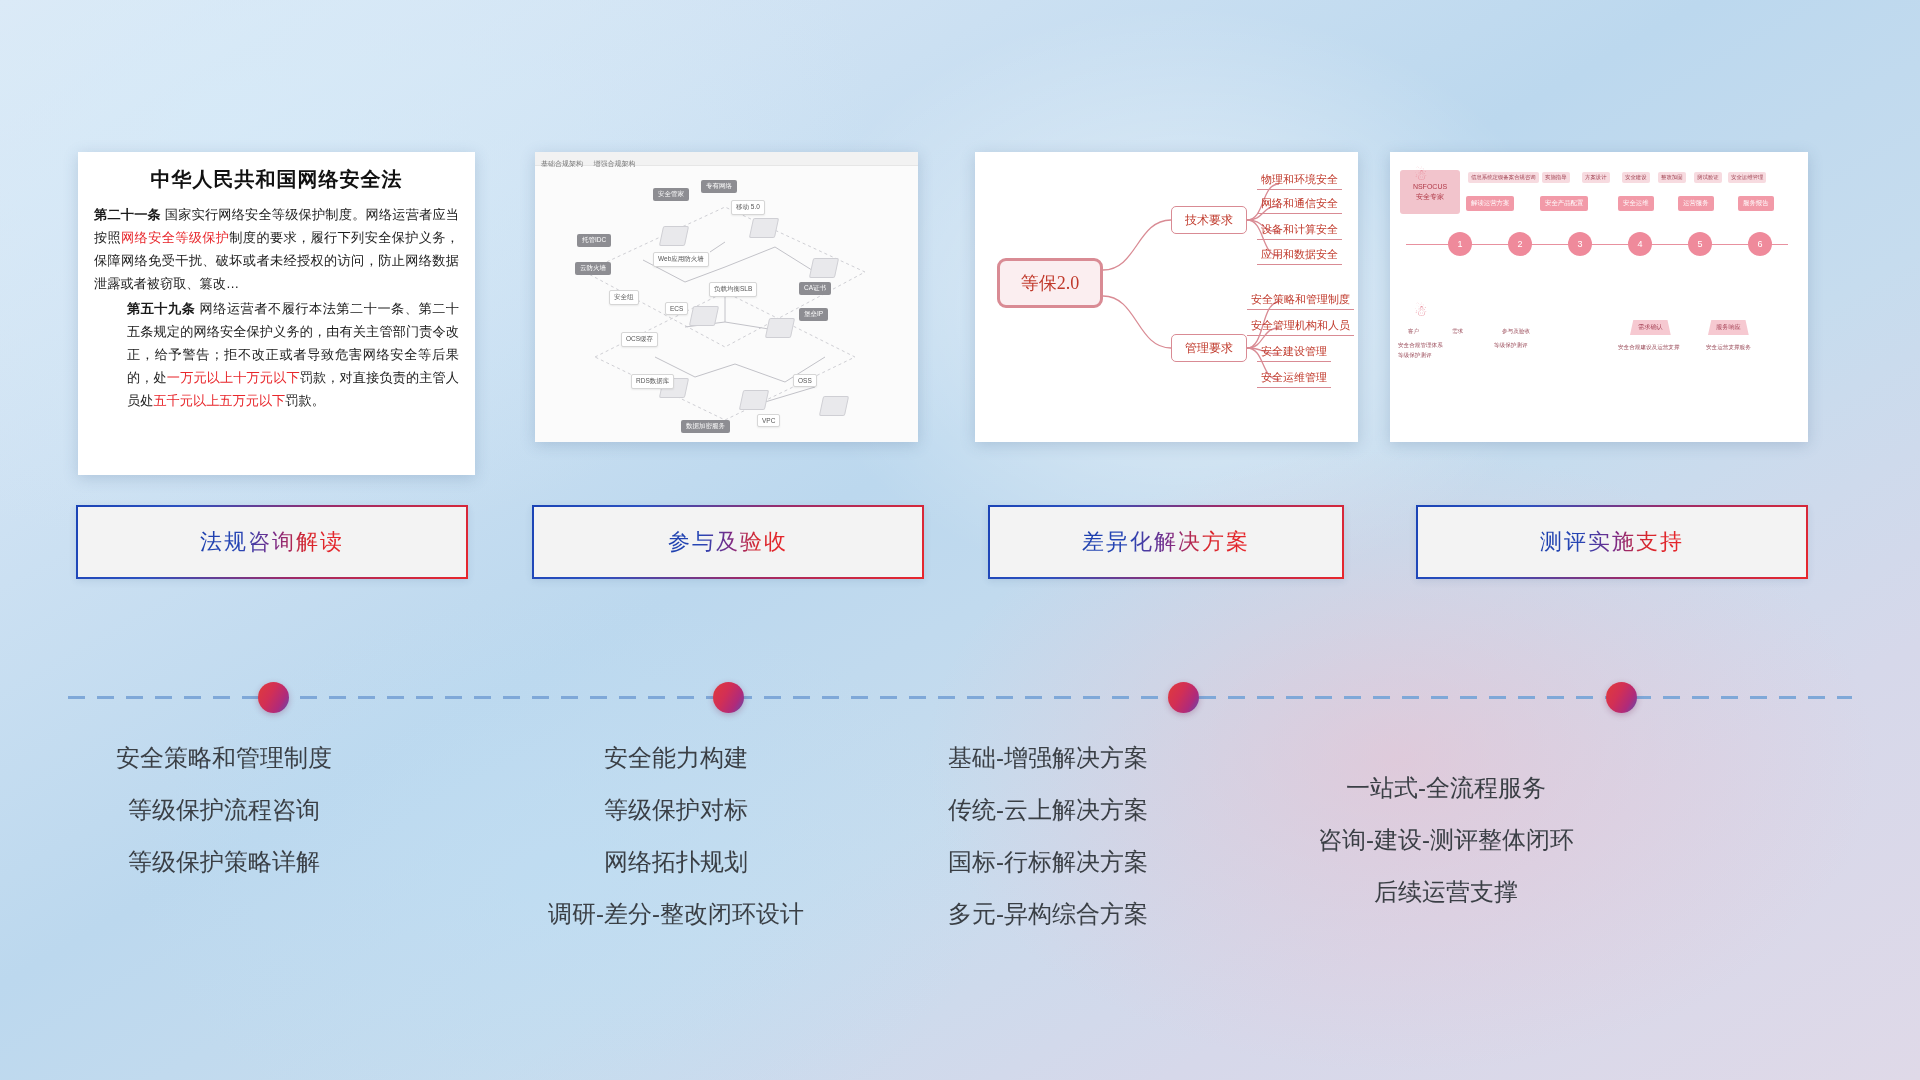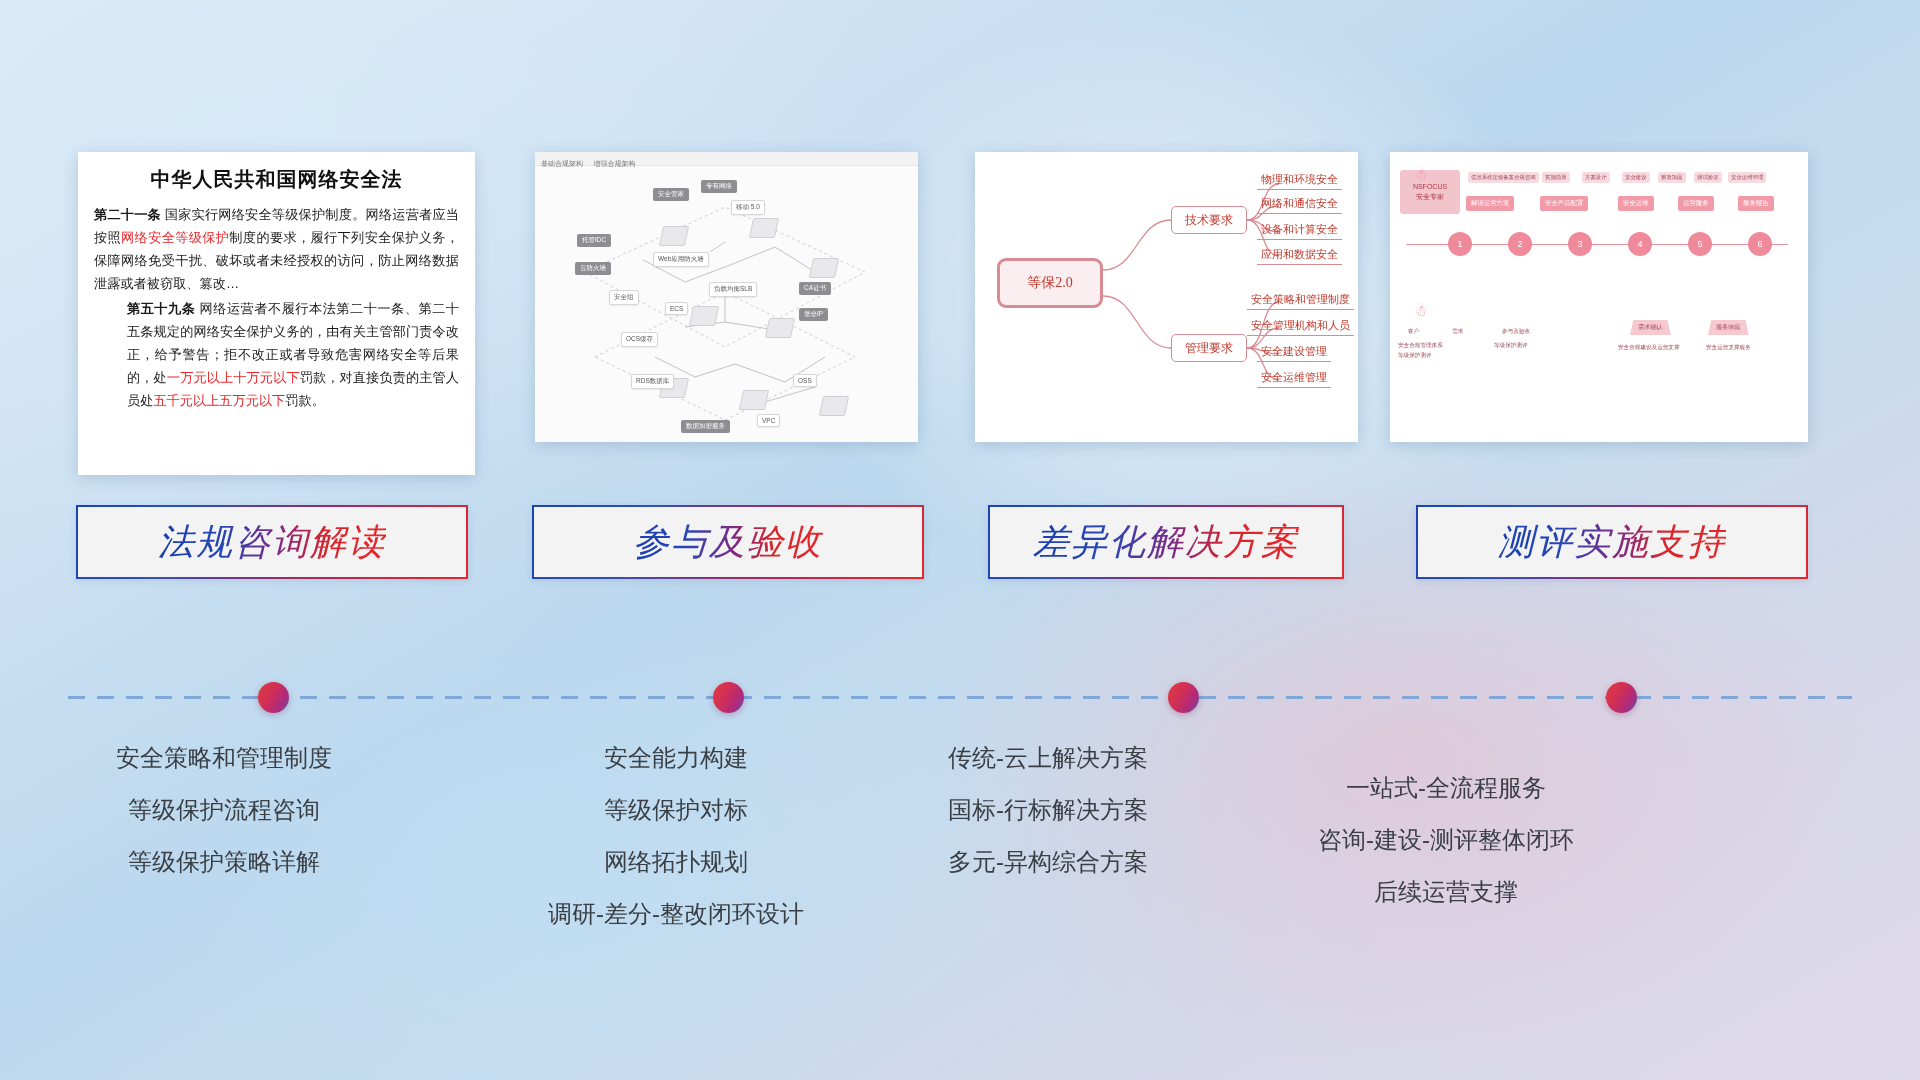--- a/index.html
+++ b/index.html
@@ -60,21 +60,21 @@
     position:absolute; width:26px; height:20px; background:#e9e9ec;
     border:1px solid #cfcfd4; transform:skewX(-12deg); border-radius:2px;
   }
 
   
   .mind { position:relative; width:100%; height:100%; background:#fff; }
   .mind svg { position:absolute; left:0; top:0; }
   .mm-root {
     position:absolute; left:22px; top:106px; width:106px; height:50px;
     border:3px solid #d98b94; background:#fbeef0; border-radius:9px;
-    color:#c0392b; font-size:14px; display:flex; align-items:center; justify-content:center;
+    color:#c0392b; font-size:18px; display:flex; align-items:center; justify-content:center;
     font-family:"Liberation Serif","DejaVu Serif",serif;
   }
   .mm-mid {
     position:absolute; width:76px; height:28px; border:1.6px solid #d98b94;
     border-radius:5px; background:#fff; color:#c0392b; font-size:12px;
     display:flex; align-items:center; justify-content:center;
     font-family:"Liberation Serif","DejaVu Serif",serif;
   }
   .mm-leaf {
     position:absolute; color:#c0392b; font-size:11px; white-space:nowrap;
@@ -117,25 +117,24 @@
 
   
   .phase-box {
     position:absolute; top:505px; height:74px; background:#f3f3f3;
     display:flex; align-items:center; justify-content:center;
     border:2px solid transparent;
     border-image:linear-gradient(120deg,#1a43b5 0%,#2b50c0 25%,#9a2a6a 58%,#e8262b 100%) 1;
     box-shadow:0 2px 7px rgba(40,70,120,0.12);
   }
   .phase-box b {
-    font-size:36px; font-weight:normal; letter-spacing:2px;
+    font-size:22px; font-weight:normal; letter-spacing:2px;
     background:linear-gradient(90deg,#1c3fae 0%,#2746b5 28%,#7b2a86 52%,#d8262c 74%,#e8262b 100%);
     -webkit-background-clip:text; background-clip:text; color:transparent;
     font-family:"Liberation Sans","DejaVu Sans",sans-serif;
-    font-style:italic;
   }
   .pb1 { left:76px;   width:392px; }
   .pb2 { left:532px;  width:392px; }
   .pb3 { left:988px;  width:356px; }
   .pb4 { left:1416px; width:392px; }
 
   
   .timeline { position:absolute; left:68px; top:696px; width:1784px; height:3px; }
   .timeline .dash {
     position:absolute; left:0; top:0; width:100%; height:3px;
@@ -328,20 +327,21 @@
     <div class="li">等级保护流程咨询</div>
     <div class="li">等级保护策略详解</div>
   </div>
   <div class="col c2col">
     <div class="li">安全能力构建</div>
     <div class="li">等级保护对标</div>
     <div class="li">网络拓扑规划</div>
     <div class="li">调研-差分-整改闭环设计</div>
   </div>
   <div class="col c3col">
+    <div class="li">基础-增强解决方案</div>
     <div class="li">传统-云上解决方案</div>
     <div class="li">国标-行标解决方案</div>
     <div class="li">多元-异构综合方案</div>
   </div>
   <div class="col c4col">
     <div class="li">一站式-全流程服务</div>
     <div class="li">咨询-建设-测评整体闭环</div>
     <div class="li">后续运营支撑</div>
   </div>
 

